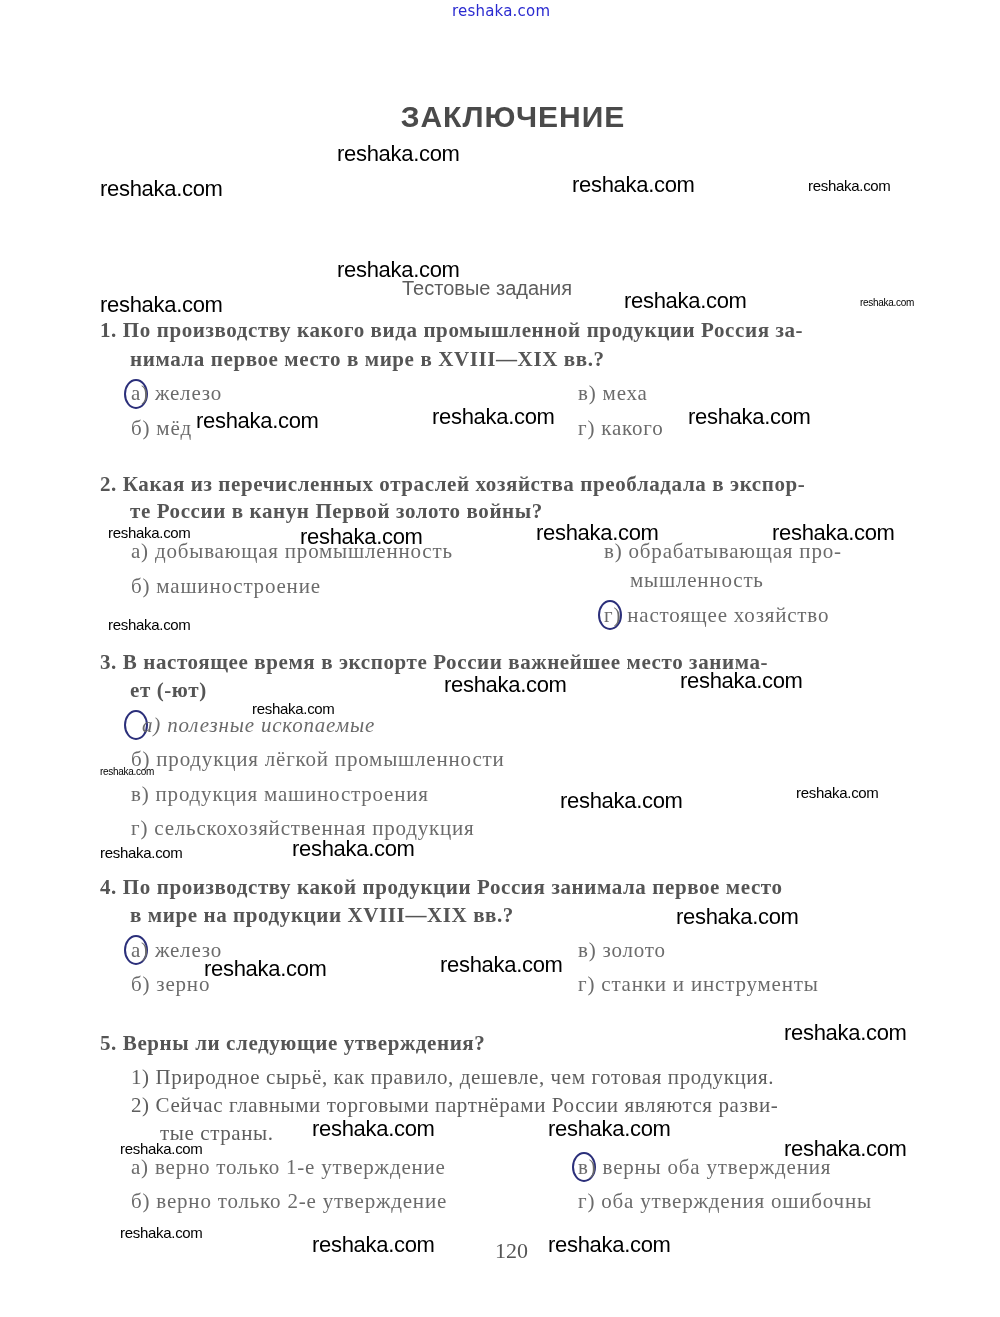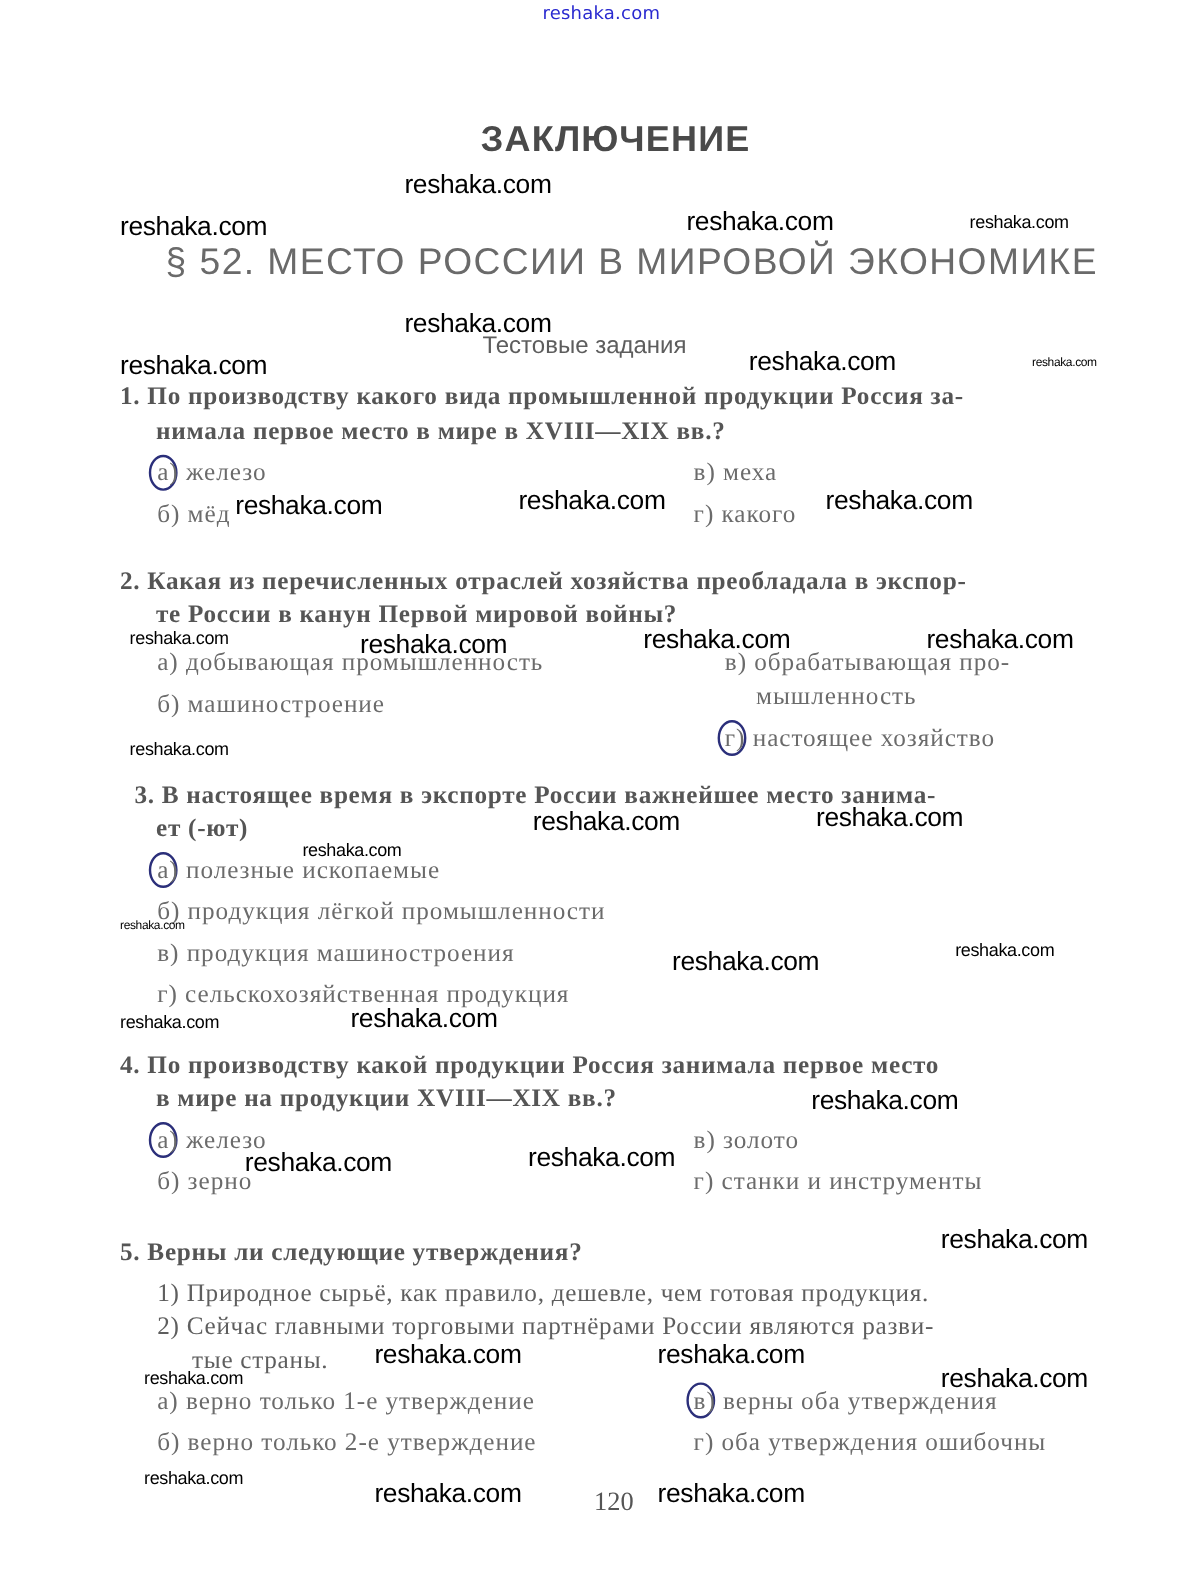--- a/index.html
+++ b/index.html
@@ -65,49 +65,48 @@
   .wm.tiny { font-size: 10px; }
 </style>
 </head>
 <body>
 
 <div class="page">
 
   <a class="site-link">reshaka.com</a>
 
   <div class="abs chapter-title">ЗАКЛЮЧЕНИЕ</div>
-  <div class="abs section-title">§ 52. МЕСТО РОССИИ В МИРОВОЙ ЭКОНОМИКЕ</div>
   <div class="abs subsection-title">Тестовые задания</div>
 
   <div>
     <div class="abs q-text" style="left:100px;top:318px;">1. По производству какого вида промышленной продукции Россия за-</div>
     <div class="abs q-text" style="left:130px;top:347px;">нимала первое место в мире в XVIII—XIX вв.?</div>
     <div class="circle" style="left:124px;top:379px;"></div>
     <div class="abs opt" style="left:131px;top:381px;">а) железо</div>
     <div class="abs opt" style="left:131px;top:416px;">б) мёд</div>
     <div class="abs opt" style="left:578px;top:381px;">в) меха</div>
     <div class="abs opt" style="left:578px;top:416px;">г) какого</div>
   </div>
 
   <div>
     <div class="abs q-text" style="left:100px;top:472px;">2. Какая из перечисленных отраслей хозяйства преобладала в экспор-</div>
-    <div class="abs q-text" style="left:130px;top:499px;">те России в канун Первой мировой войны?</div>
+    <div class="abs q-text" style="left:130px;top:499px;">те России в канун Первой золото войны?</div>
     <div class="abs opt" style="left:131px;top:539px;">а) добывающая промышленность</div>
     <div class="abs opt" style="left:131px;top:574px;">б) машиностроение</div>
     <div class="abs opt" style="left:604px;top:539px;">в) обрабатывающая про-</div>
     <div class="abs opt" style="left:630px;top:568px;">мышленность</div>
     <div class="circle" style="left:598px;top:600px;"></div>
     <div class="abs opt" style="left:604px;top:603px;">г) настоящее хозяйство</div>
   </div>
 
   <div>
-    <div class="abs q-text" style="left:100px;top:650px;margin-left:12px;">3. В настоящее время в экспорте России важнейшее место занима-</div>
+    <div class="abs q-text" style="left:100px;top:650px;">3. В настоящее время в экспорте России важнейшее место занима-</div>
     <div class="abs q-text" style="left:130px;top:678px;">ет (-ют)</div>
     <div class="circle" style="left:124px;top:710px;"></div>
-    <div class="abs opt" style="left:131px;top:713px;">а) полезные ископаемые</div>
+    <div class="abs opt" style="left:142px;top:713px;font-style:italic;">а) полезные ископаемые</div>
     <div class="abs opt" style="left:131px;top:747px;">б) продукция лёгкой промышленности</div>
     <div class="abs opt" style="left:131px;top:782px;">в) продукция машиностроения</div>
     <div class="abs opt" style="left:131px;top:816px;">г) сельскохозяйственная продукция</div>
   </div>
 
   <div>
     <div class="abs q-text" style="left:100px;top:875px;">4. По производству какой продукции Россия занимала первое место</div>
     <div class="abs q-text" style="left:130px;top:903px;">в мире на продукции XVIII—XIX вв.?</div>
     <div class="circle" style="left:124px;top:935px;"></div>
     <div class="abs opt" style="left:131px;top:938px;">а) железо</div>

